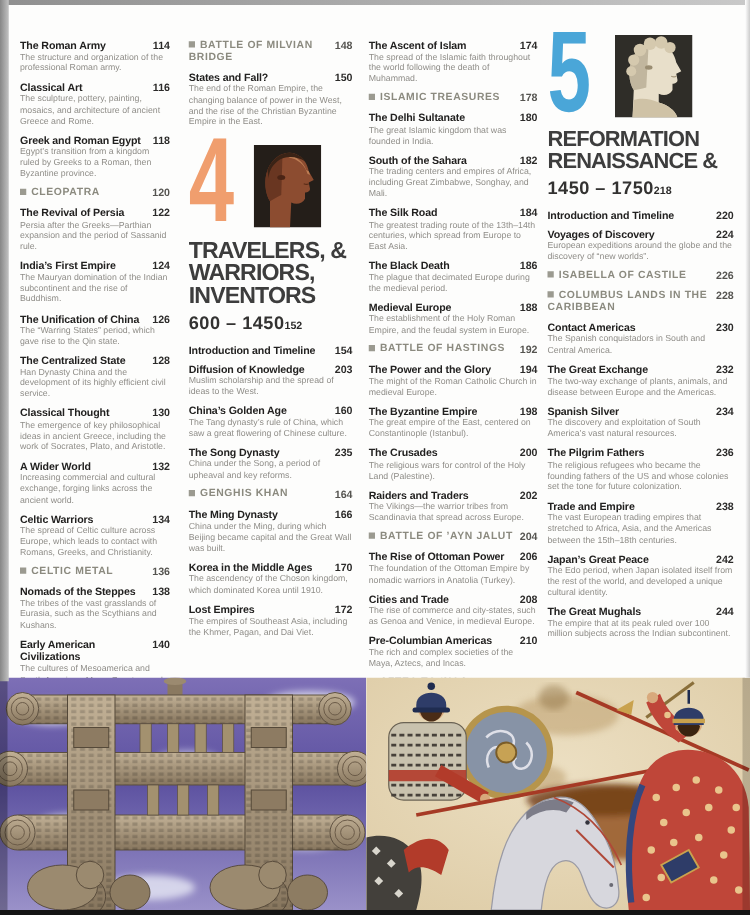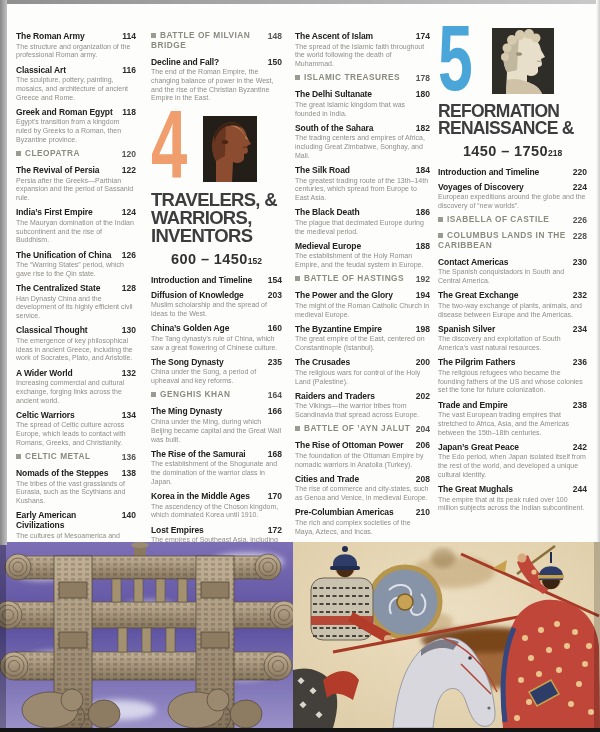--- a/index.html
+++ b/index.html
@@ -32,21 +32,21 @@
   .sq{display:inline-block;width:5px;height:5px;background:#9b9a90;margin-right:4px;}
 
   .secnum-row{display:flex;align-items:flex-end;column-gap:8px;margin:6px 0 2px;}
   .big-num{font-weight:bold;line-height:0.76;transform:scaleX(0.68);transform-origin:0 100%;}
   .num4{font-size:96px;color:#f09e6e;width:44px;}
   .num5{font-size:92px;color:#4aa6d8;width:46px;}
   .sec-photo{display:block;flex:0 0 auto;}
   .sec-title{font-weight:bold;color:#3d3d3d;letter-spacing:-0.7px;line-height:0.98;margin:9px 0 6px;}
   .t4{font-size:18.5px;}
   .t5{font-size:17.5px;}
-  .sec-dates-row{display:flex;justify-content:center;align-items:baseline;margin:0 0 8px;}
+  .sec-dates-row{display:flex;justify-content:flex-start;align-items:baseline;margin:0 0 8px;}
   .sec-dates{font-weight:bold;font-size:14.5px;color:#333231;letter-spacing:0.4px;}
   .sec-dates-page{font-weight:bold;font-size:8.5px;color:#2b2a29;}
 
   .photo-band{position:absolute;left:0;top:542px;width:600px;height:190px;
     display:flex;border-bottom:4px solid #141414;box-sizing:border-box;}
   .band-photo{display:block;height:186px;}
 </style>
 </head>
 <body>
 
@@ -172,21 +172,21 @@
 <div class="col" id="col2">
   <div>
       <div class="entry feature">
         <div class="ehead">
           <span class="etitle"><span class="sq"></span>BATTLE OF MILVIAN BRIDGE</span>
           <span class="epage">148</span>
         </div>
       </div>
       <div class="entry">
         <div class="ehead">
-          <span class="etitle">Decline and Fall?</span>
+          <span class="etitle">States and Fall?</span>
           <span class="epage">150</span>
         </div>
         <div class="edesc">The end of the Roman Empire, the changing balance of power in the West, and the rise of the Christian Byzantine Empire in the East.</div>
       </div>
     </div>
 
   <div class="secnum-row">
     <div class="big-num num4">4</div>
     <svg class="sec-photo" width="54" height="66" viewBox="0 0 54 66">
       <rect width="54" height="66" fill="#241e19"></rect>
@@ -240,27 +240,20 @@
           <span class="etitle"><span class="sq"></span>GENGHIS KHAN</span>
           <span class="epage">164</span>
         </div>
       </div>
       <div class="entry">
         <div class="ehead">
           <span class="etitle">The Ming Dynasty</span>
           <span class="epage">166</span>
         </div>
         <div class="edesc">China under the Ming, during which Beijing became capital and the Great Wall was built.</div>
-      </div>
-      <div class="entry">
-        <div class="ehead">
-          <span class="etitle">The Rise of the Samurai</span>
-          <span class="epage">168</span>
-        </div>
-        <div class="edesc">The establishment of the Shogunate and the domination of the warrior class in Japan.</div>
       </div>
       <div class="entry">
         <div class="ehead">
           <span class="etitle">Korea in the Middle Ages</span>
           <span class="epage">170</span>
         </div>
         <div class="edesc">The ascendency of the Choson kingdom, which dominated Korea until 1910.</div>
       </div>
       <div class="entry">
         <div class="ehead">

